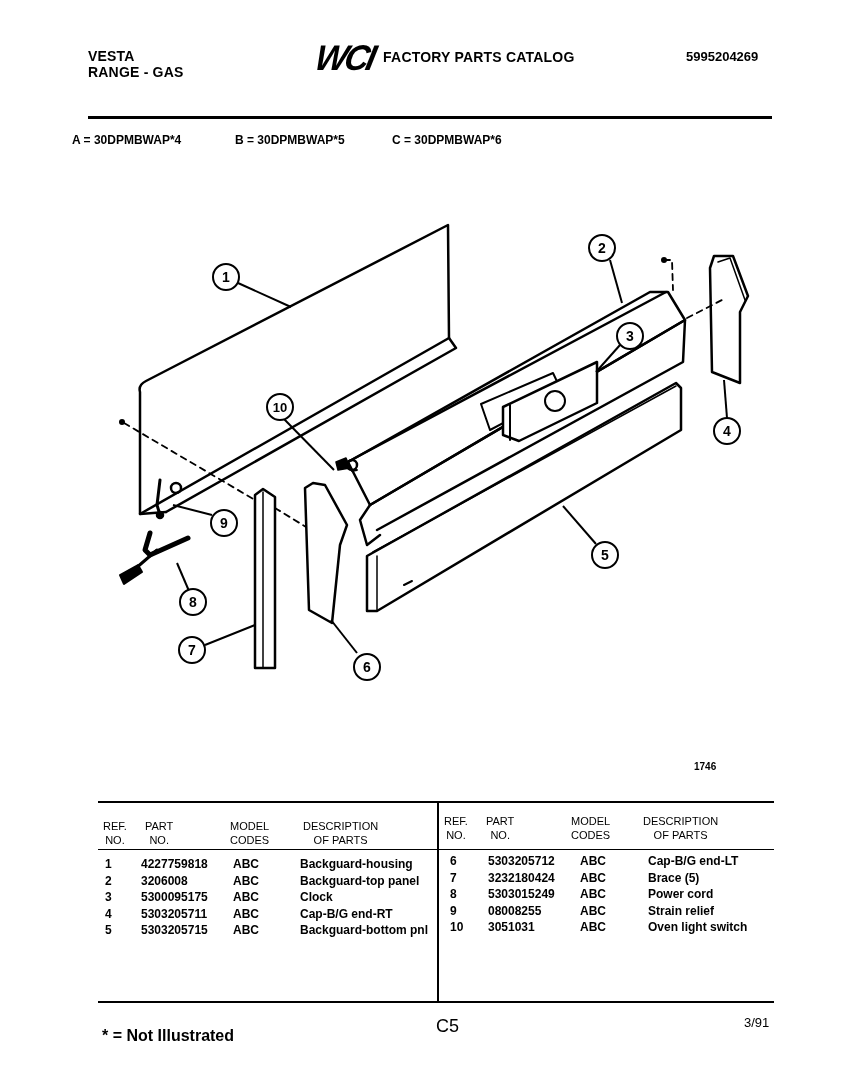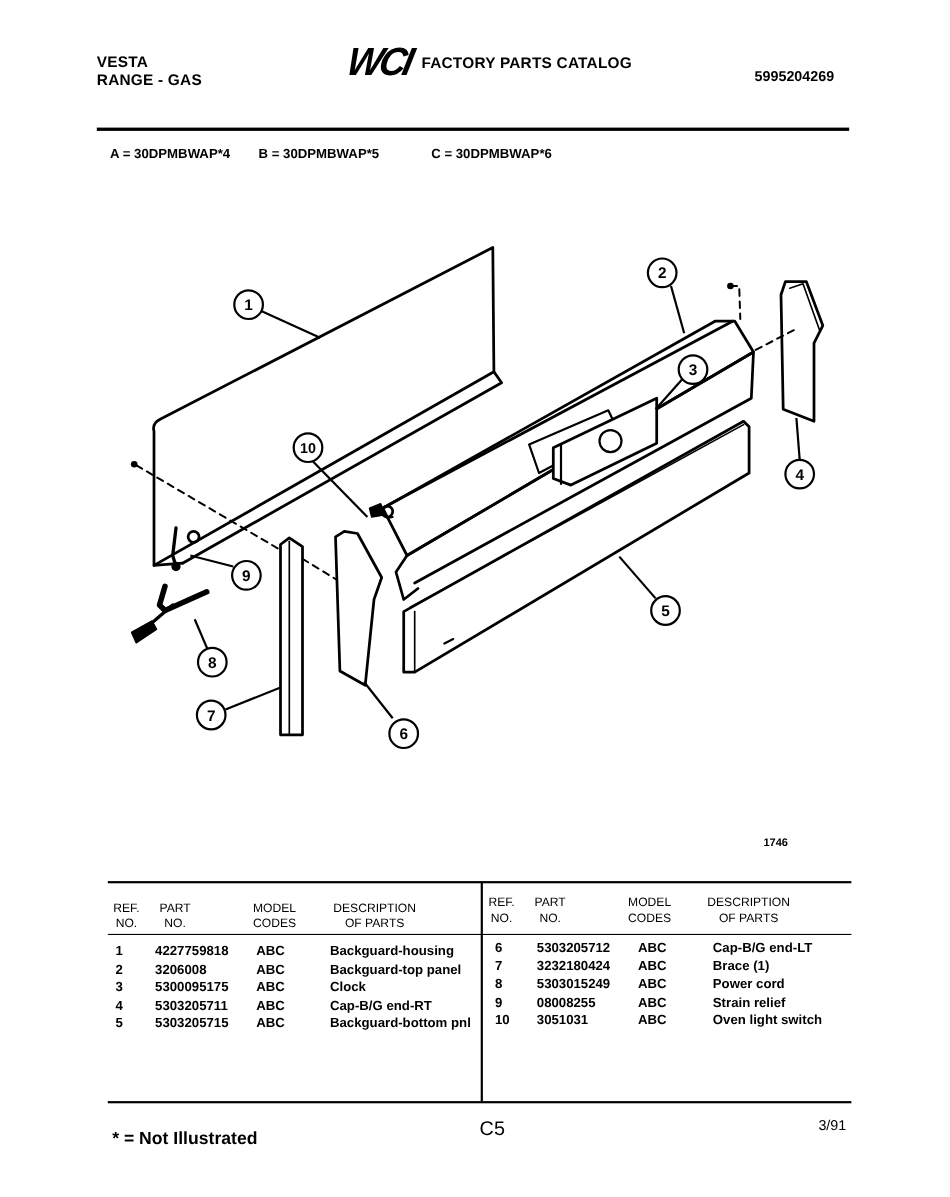--- a/index.html
+++ b/index.html
@@ -3,21 +3,21 @@
 <meta charset="utf-8">
 <style>
   html, body { margin: 0; padding: 0; background: #ffffff; }
   body { width: 864px; height: 1088px; position: relative; overflow: hidden;
          font-family: "Liberation Sans", "DejaVu Sans", sans-serif; color: #000; }
   .abs { position: absolute; }
   .hdr-left { left: 88px; top: 48px; font-size: 14px; font-weight: bold; line-height: 16px; letter-spacing: 0.2px; }
   .logo-wrap { left: 316px; top: 40px; display: flex; align-items: center; }
   .logo { font-size: 34px; font-weight: bold; font-style: italic; letter-spacing: -3px; transform: skewX(-12deg) scaleY(1.05); line-height: 34px; }
   .catalog-title { font-size: 14px; font-weight: bold; margin-left: 10px; letter-spacing: 0.2px; }
-  .doc-number { left: 686px; top: 62px; font-size: 13px; font-weight: bold; }
+  .doc-number { left: 686px; top: 49px; font-size: 13px; font-weight: bold; }
   .rule { height: 0; border-top: 3px solid #000; }
   .rule-thin { height: 0; border-top: 2px solid #000; }
   .models { top: 133px; font-size: 12px; font-weight: bold; }
   .fig-num { left: 694px; top: 761px; font-size: 10px; font-weight: bold; }
   table.parts { border-collapse: collapse; font-size: 12px; font-weight: bold; }
   .th { font-size: 11px; line-height: 14px; vertical-align: bottom; text-align: center; padding: 0; }
   .td { line-height: 16.5px; padding: 0; white-space: nowrap; }
   .vline { width: 0; border-left: 2px solid #000; }
   .footnote { left: 102px; top: 1027px; font-size: 16px; font-weight: bold; }
   .page-code { left: 436px; top: 1016px; font-size: 18px; font-weight: normal; }
@@ -34,21 +34,21 @@
 
 <div class="abs logo-wrap">
   <span class="logo">WCI</span>
   <span class="catalog-title">FACTORY PARTS CATALOG</span>
 </div>
 
 <div class="abs doc-number">5995204269</div>
 
 <div class="abs rule" style="left:88px; top:116px; width:684px;"></div>
 
-<div class="abs models" style="left:100px;">A = 30DPMBWAP*4</div>
+<div class="abs models" style="left:72px;">A = 30DPMBWAP*4</div>
 <div class="abs models" style="left:235px;">B = 30DPMBWAP*5</div>
 <div class="abs models" style="left:392px;">C = 30DPMBWAP*6</div>
 
 <svg class="abs" style="left:0; top:0;" width="864" height="780" viewBox="0 0 864 780">
   <g fill="none" stroke="#000" stroke-width="2.5" stroke-linejoin="round" stroke-linecap="round">
 
     <g>
       <path d="M140,392 Q138,385 146,381 L448,225 L449,338 L140,514 Z" fill="#fff"></path>
       <path d="M449,338 L456,348 L166,512"></path>
       <path d="M140,514 L166,512"></path>
@@ -260,21 +260,21 @@
         <tr>
       <td class="td" style="width:38px;">6</td>
       <td class="td" style="width:92px;">5303205712</td>
       <td class="td" style="width:68px;">ABC</td>
       <td class="td">Cap-B/G end-LT</td>
     </tr>
     <tr>
       <td class="td">7</td>
       <td class="td">3232180424</td>
       <td class="td">ABC</td>
-      <td class="td">Brace (1)</td>
+      <td class="td">Brace (5)</td>
     </tr>
     <tr>
       <td class="td">8</td>
       <td class="td">5303015249</td>
       <td class="td">ABC</td>
       <td class="td">Power cord</td>
     </tr>
     <tr>
       <td class="td">9</td>
       <td class="td">08008255</td>

